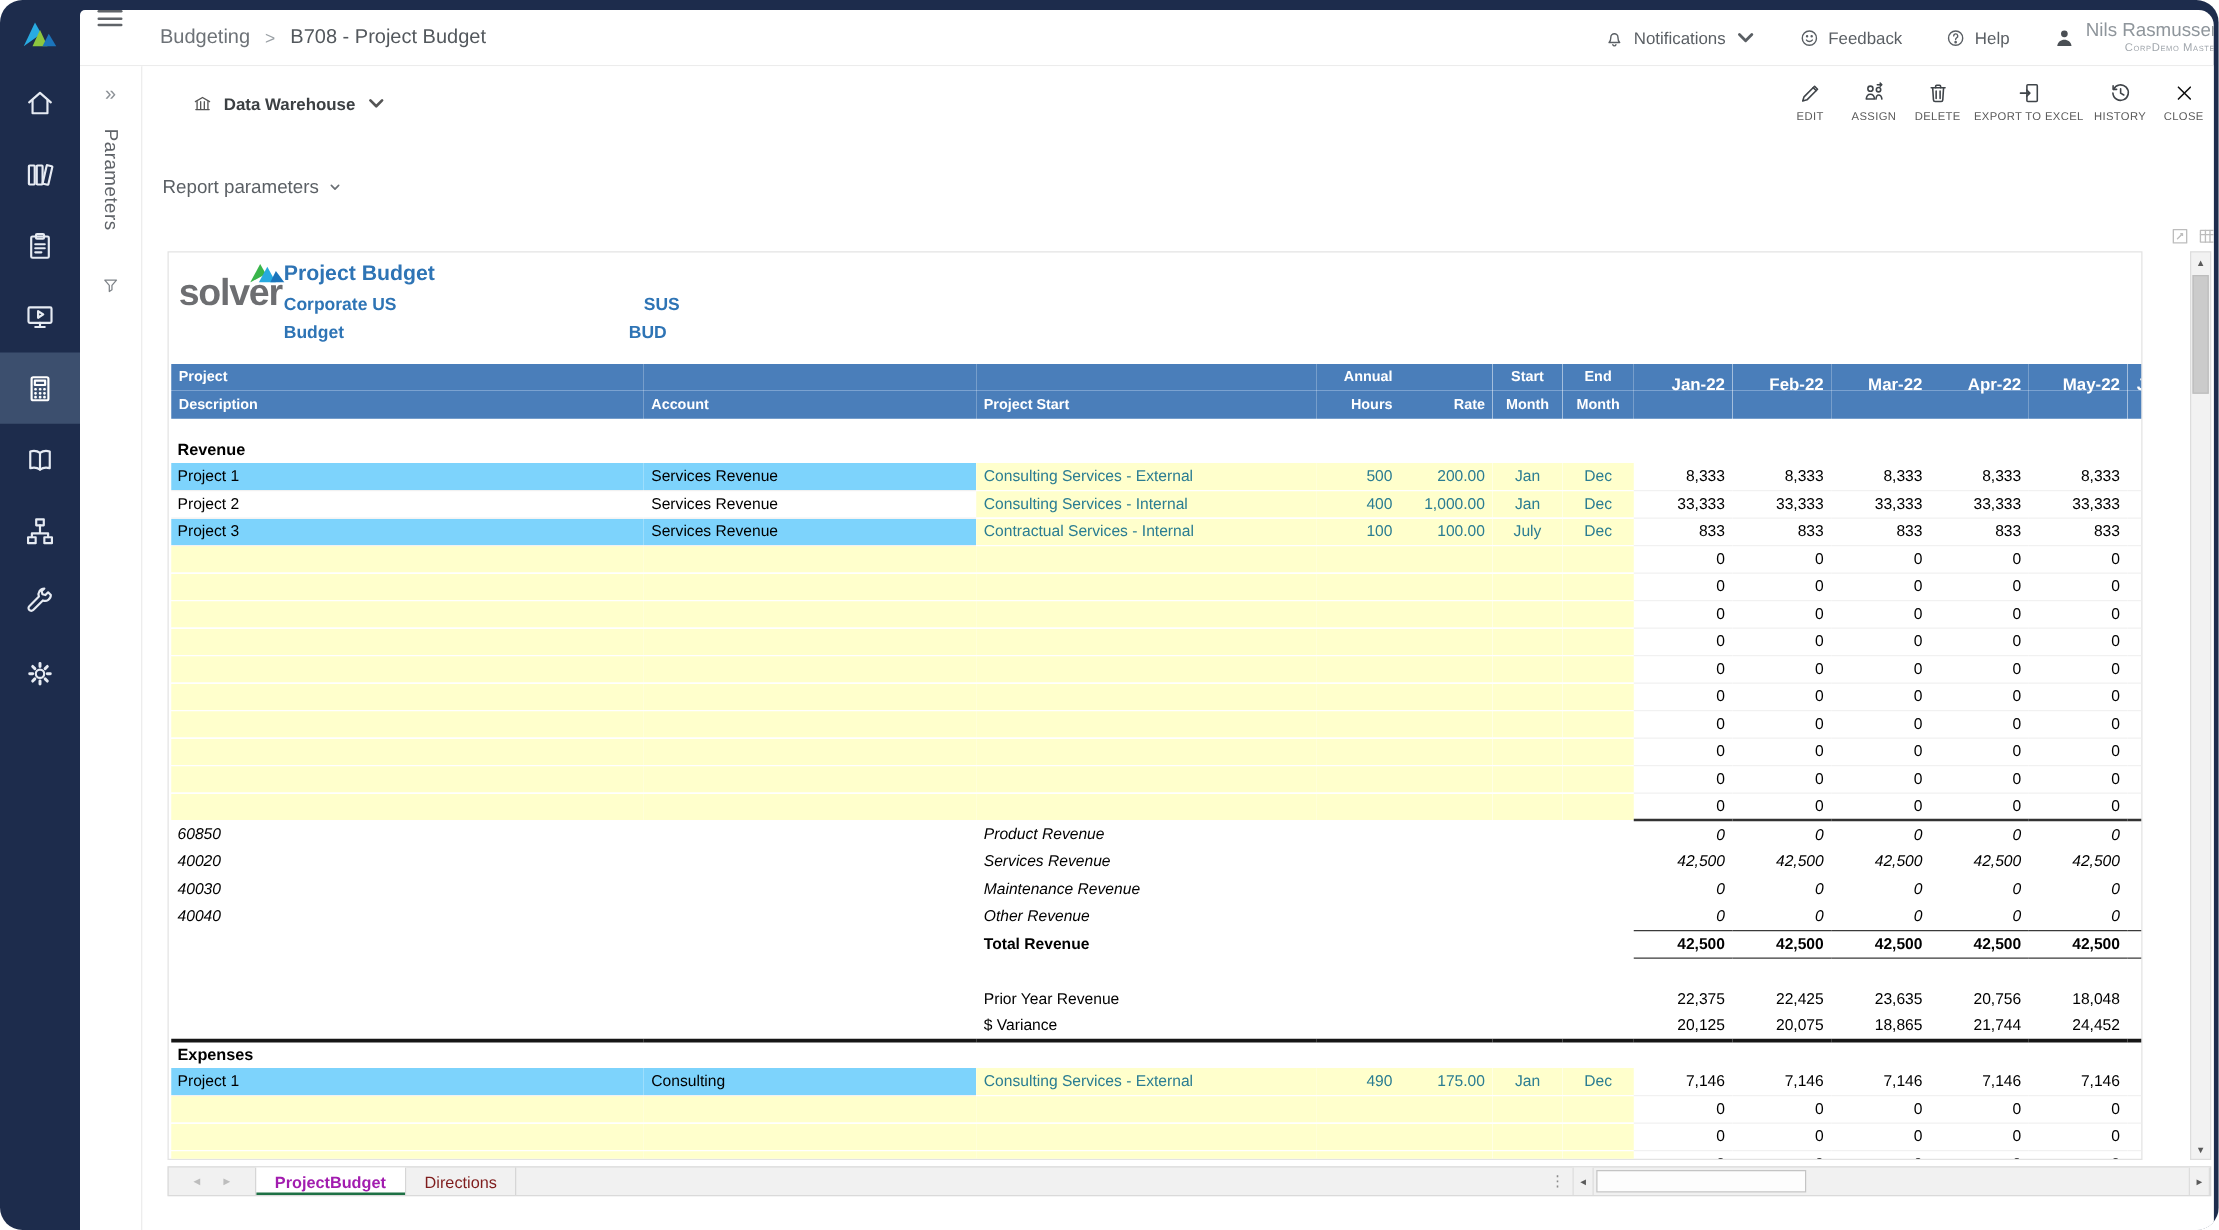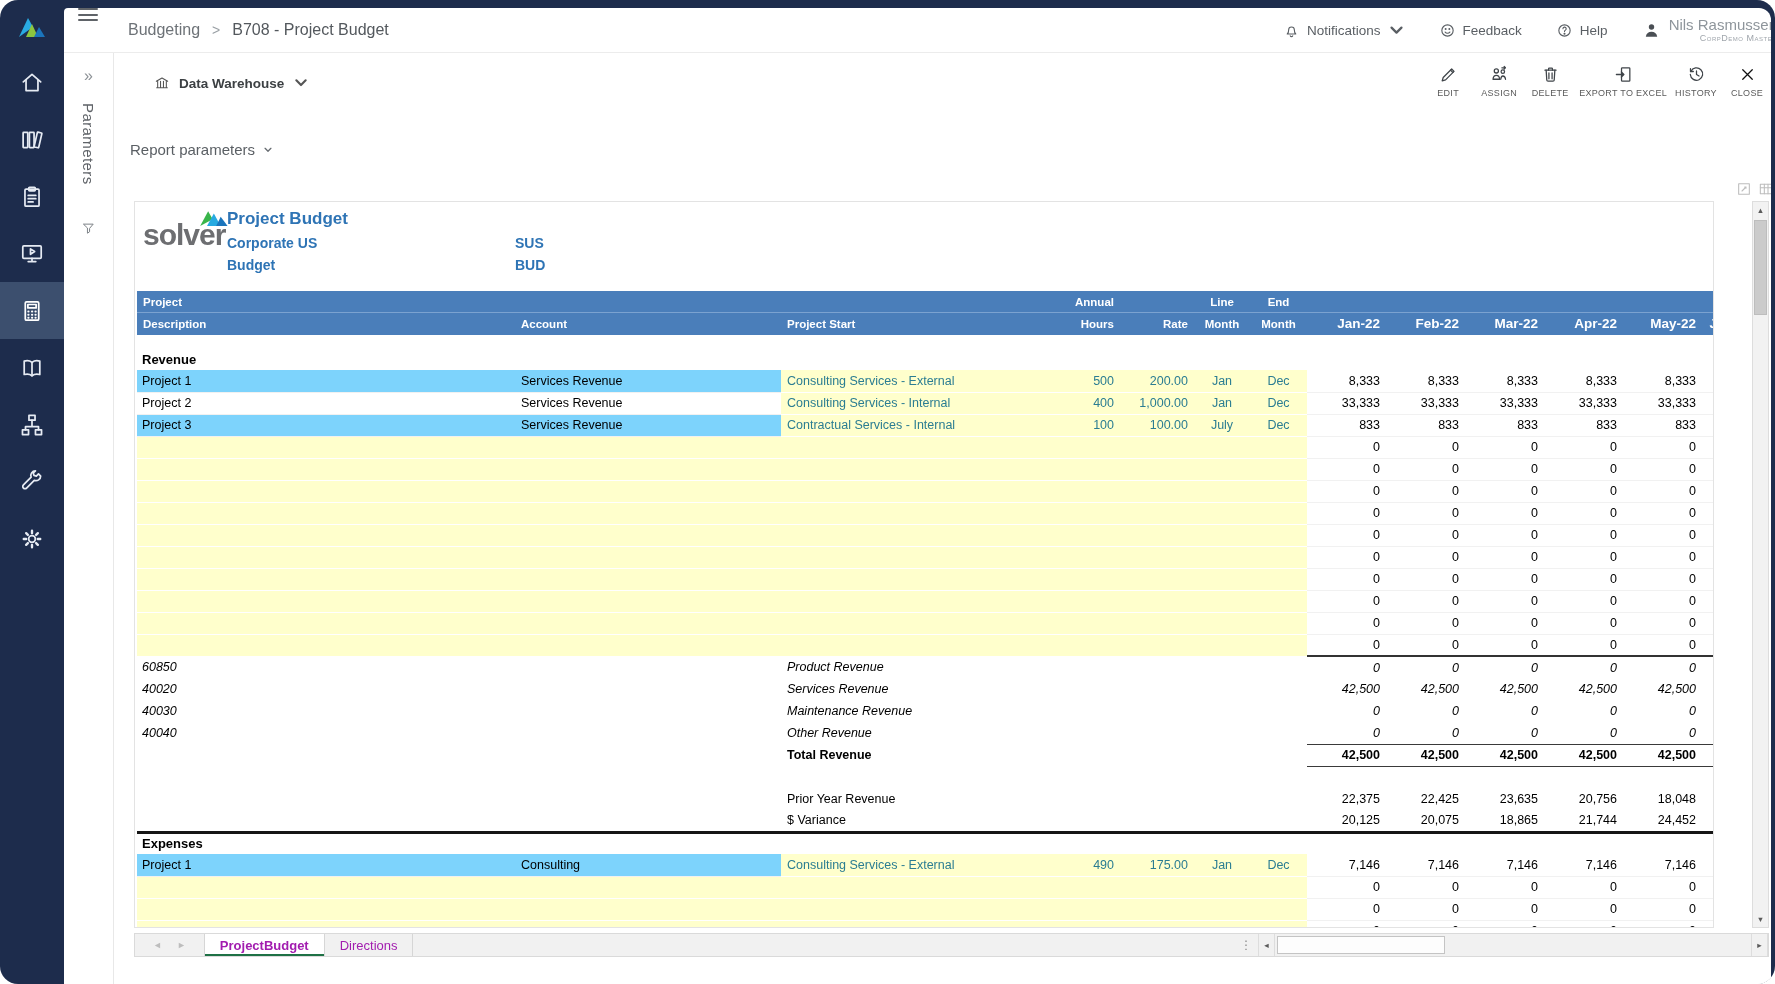--- a/index.html
+++ b/index.html
@@ -66,28 +66,28 @@
   
   .sheet{position:absolute;left:20px;top:148px;width:1580px;height:727px;background:#fff;border:1px solid #e3e3e3;overflow:hidden}
   .sheet-head{position:relative;height:89px}
   .sheet-logo{position:absolute;left:8px;top:18px;width:88px}
   .logo-text{font-size:30px;font-weight:bold;color:#6d6e71;letter-spacing:-1px;line-height:1}
   .logo-peak{position:absolute;right:-2px;top:-10px;width:36px;height:16px}
   .sh-title{position:absolute;left:92px;top:7px;font-size:17px;font-weight:bold;color:#2e74b5}
   .sh-org{position:absolute;left:92px;top:33px;font-size:14px;font-weight:bold;color:#2e74b5}
   .sh-bud{position:absolute;left:92px;top:55px;font-size:14px;font-weight:bold;color:#2e74b5}
   .sh-orgc{position:absolute;left:380px;top:33px;font-size:14px;font-weight:bold;color:#2e74b5}
-  .sh-budc{position:absolute;left:380px;top:55px;font-size:14px;font-weight:bold;color:#2e74b5}
+  .sh-budc{position:absolute;left:368px;top:55px;font-size:14px;font-weight:bold;color:#2e74b5}
 
   table{border-collapse:collapse;table-layout:fixed;width:1644px;margin-left:2px}
   thead th{background:linear-gradient(180deg,#4a7eba 0,#4a7eba 21px,#7ba2d0 21px,#7ba2d0 22px,#4a7eba 22px);height:44px;padding:0 6px;vertical-align:top;overflow:hidden}
   .hl1,.hl2{height:22px;display:flex;align-items:center;font-size:11.5px;font-weight:bold;color:#fff;white-space:nowrap}
   .th-hours .hl1,.th-hours .hl2,.th-rate .hl1,.th-rate .hl2{justify-content:flex-end}
   .th-start .hl1,.th-start .hl2,.th-end .hl1,.th-end .hl2{justify-content:center}
-  .hm{height:44px;display:flex;align-items:flex-end;justify-content:flex-end;font-size:13.5px;font-weight:bold;color:#fff;padding-bottom:4px;white-space:nowrap}
+  .hm{height:44px;display:flex;align-items:flex-end;justify-content:flex-end;font-size:13.5px;font-weight:bold;color:#fff;padding-bottom:20px;white-space:nowrap}
   .th-month.m6 .hm{padding-right:22px}
 
   tbody td{height:22px;font-size:12.5px;color:#000;padding:0 6px;border-bottom:1px solid #f1f1f1;white-space:nowrap;overflow:hidden}
   .c-desc{padding-left:5px}
   .c-hours,.c-rate,.c-m{text-align:right}
   .c-start,.c-end{text-align:center}
   .c-m6{text-align:right;padding-right:28px}
   .y{background:#ffffcc;border-bottom:1px solid #fff;color:#2b7d92}
   .band .c-desc,.band .c-acct{background:#7dd3fc}
   .r-section td{font-weight:bold;font-size:13px;padding-left:5px;border-bottom:none}
@@ -105,21 +105,21 @@
   
   .vscroll{position:absolute;left:1638px;top:148px;width:17px;height:727px;background:#f2f2f2;border:1px solid #ddd}
   .vs-btn{position:absolute;left:0;right:0;height:16px;display:flex;align-items:center;justify-content:center;font-size:7.5px;color:#5a5a5a}
   .vs-btn.up{top:0}
   .vs-btn.down{bottom:0}
   .vs-thumb{position:absolute;left:1px;right:1px;top:18px;height:95px;background:#cbcbcb;border:1px solid #bdbdbd}
 
   
   .tabstrip{position:absolute;left:20px;top:880px;width:1635px;height:24px;background:#f1f1f1;border:1px solid #dadada;display:flex;align-items:stretch}
   .tab-arrows{display:flex;align-items:center;gap:15px;padding:0 18px;color:#bdbdbd;font-size:9px}
-  .tab{display:flex;align-items:center;padding:0 15px;font-size:13px;color:#a21caf;border-right:1px solid #d6d6d6}
+  .tab{display:flex;align-items:center;padding:0 15px;font-size:13px;color:#7f1d1d;border-right:1px solid #d6d6d6}
   .tab.first{border-left:1px solid #d6d6d6}
   .tab.active{background:#fff;color:#a21caf;font-weight:bold;box-shadow:inset 0 -2px 0 #1e7145}
   .hgroup{margin-left:auto;display:flex;align-items:center;width:534px}
   .splitter{color:#8a8a8a;font-size:12px;padding:0 6px}
   .h-btn{width:17px;height:100%;display:flex;align-items:center;justify-content:center;font-size:7.5px;color:#5a5a5a;background:#f1f1f1;border-left:1px solid #ddd;border-right:1px solid #ddd}
   .h-track{flex:1;position:relative;height:100%}
   .h-thumb{position:absolute;left:2px;top:2px;bottom:2px;width:168px;background:#fdfdfd;border:1px solid #c4c4c4}
 
   
   .bottom-bar{position:absolute;left:0;right:0;top:907px;bottom:0;background:#4f4f4f;display:flex;align-items:center;justify-content:center;gap:10px;color:#cfd2d4;font-size:15px}
@@ -399,21 +399,21 @@
                   </th>
                   <th class="th-hours">
                     <div class="hl1">Annual</div>
                     <div class="hl2">Hours</div>
                   </th>
                   <th class="th-rate">
                     <div class="hl1"></div>
                     <div class="hl2">Rate</div>
                   </th>
                   <th class="th-start">
-                    <div class="hl1">Line</div>
+                    <div class="hl1">Start</div>
                     <div class="hl2">Month</div>
                   </th>
                   <th class="th-end">
                     <div class="hl1">End</div>
                     <div class="hl2">Month</div>
                   </th>
                   <th class="th-month">
                     <div class="hm">Jan-22</div>
                   </th>
                   <th class="th-month">

